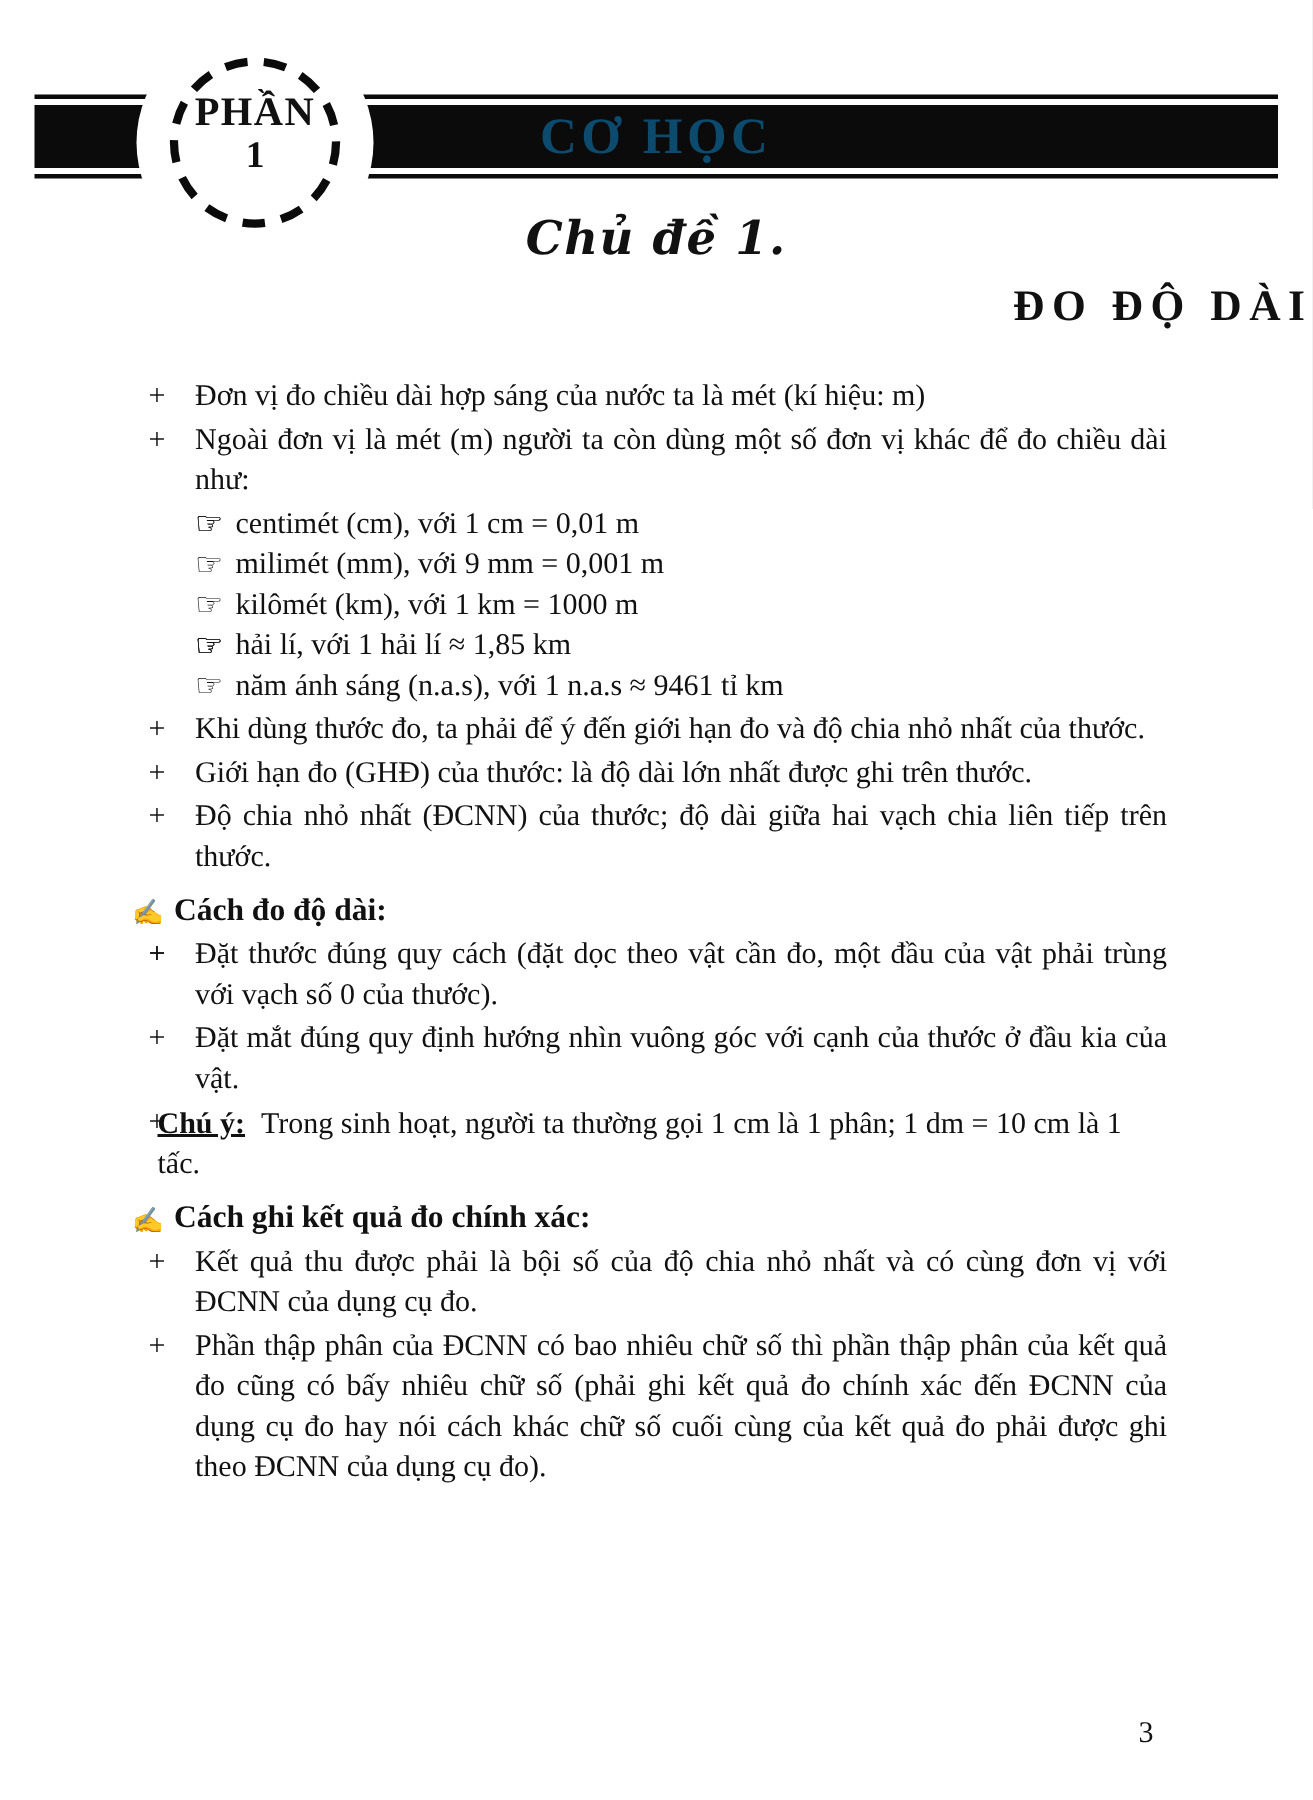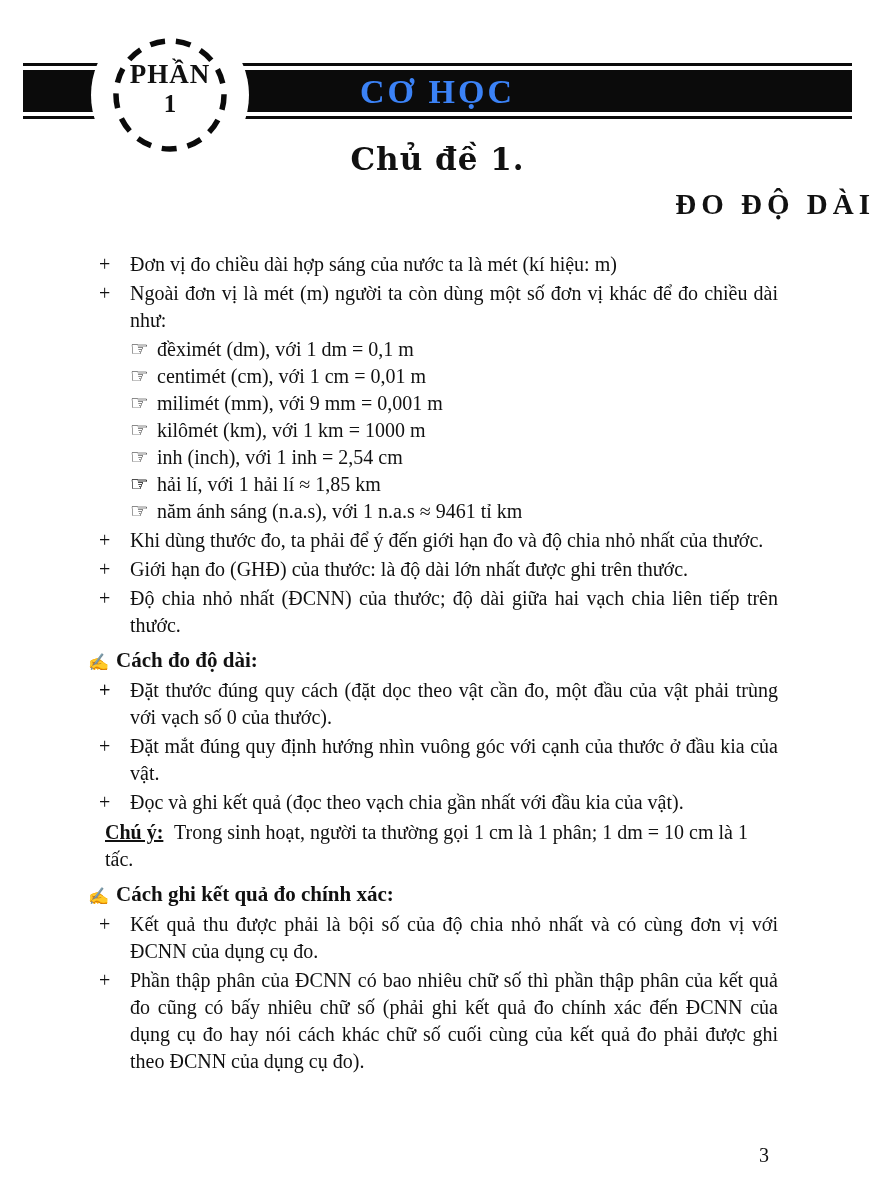--- a/index.html
+++ b/index.html
@@ -31,28 +31,28 @@
   .badge-circle { position:absolute; z-index:3; left:110px; top:35px; width:120px; height:120px; }
   .badge-text {
     position:absolute; z-index:4; left:110px; top:60px; width:120px;
     text-align:center; font-weight:bold; line-height:1.1;
   }
   .badge-text .part-label  { font-size:27px; letter-spacing:1px; }
   .badge-text .part-number { font-size:25px; }
 
   .banner-title {
     position:absolute; z-index:4; left:0; top:73px; width:875px;
-    text-align:center; color:#3b82f6; font-weight:bold;
+    text-align:center; color:#0c4a6e; font-weight:bold;
     font-size:34px; letter-spacing:3px;
   }
 
   
   .topic-label {
     position:absolute; left:0; top:141px; width:875px; text-align:center;
-    font-family:"DejaVu Serif", serif; font-weight:bold;
+    font-family:"DejaVu Serif", serif; font-style:italic; font-weight:bold;
     font-size:31px; letter-spacing:1px;
   }
   .page-title {
     position:absolute; left:0; top:188px; width:875px; text-align:right;
     font-weight:bold; font-size:29px; letter-spacing:5px;
   }
 
   
   .content {
     position:absolute; left:88px; top:249px; width:690px;
@@ -121,37 +121,35 @@
       <div class="blk-bullet">
     <span class="marker">+</span>
     <span>Đơn vị đo chiều dài hợp sáng của nước ta là mét (kí hiệu: m)</span>
   </div>
       <div class="blk-bullet">
     <span class="marker">+</span>
     <span>Ngoài đơn vị là mét (m) người ta còn dùng một số đơn vị khác để đo chiều dài như:</span>
   </div>
       <div class="blk-subitem">
     <span class="marker">☞</span>
-    <span>đềximét (dm), với 1 dm = 0,1 m</span>
   </div>
       <div class="blk-subitem">
     <span class="marker">☞</span>
     <span>centimét (cm), với 1 cm = 0,01 m</span>
   </div>
       <div class="blk-subitem">
     <span class="marker">☞</span>
     <span>milimét (mm), với 9 mm = 0,001 m</span>
   </div>
       <div class="blk-subitem">
     <span class="marker">☞</span>
     <span>kilômét (km), với 1 km = 1000 m</span>
   </div>
       <div class="blk-subitem">
     <span class="marker">☞</span>
-    <span>inh (inch), với 1 inh = 2,54 cm</span>
   </div>
       <div class="blk-subitem">
     <span class="marker">☞</span>
   </div>
       <div class="blk-subitem">
     <span class="marker">☞</span>
     <span>hải lí, với 1 hải lí ≈ 1,85 km</span>
   </div>
       <div class="blk-subitem">
     <span class="marker">☞</span>
@@ -179,21 +177,20 @@
       <div class="blk-bullet">
     <span class="marker">+</span>
     <span>Đặt thước đúng quy cách (đặt dọc theo vật cần đo, một đầu của vật phải trùng với vạch số 0 của thước).</span>
   </div>
       <div class="blk-bullet">
     <span class="marker">+</span>
     <span>Đặt mắt đúng quy định hướng nhìn vuông góc với cạnh của thước ở đầu kia của vật.</span>
   </div>
       <div class="blk-bullet">
     <span class="marker">+</span>
-    <span>Đọc và ghi kết quả (đọc theo vạch chia gần nhất với đầu kia của vật).</span>
   </div>
       <div class="blk-note">
     <span class="lead">Chú ý:</span>
     <span>Trong sinh hoạt, người ta thường gọi 1 cm là 1 phân; 1 dm = 10 cm là 1 tấc.</span>
   </div>
       <div class="blk-section">
     <span class="marker">✍</span>
     <span>Cách ghi kết quả đo chính xác:</span>
   </div>
       <div class="blk-bullet">

